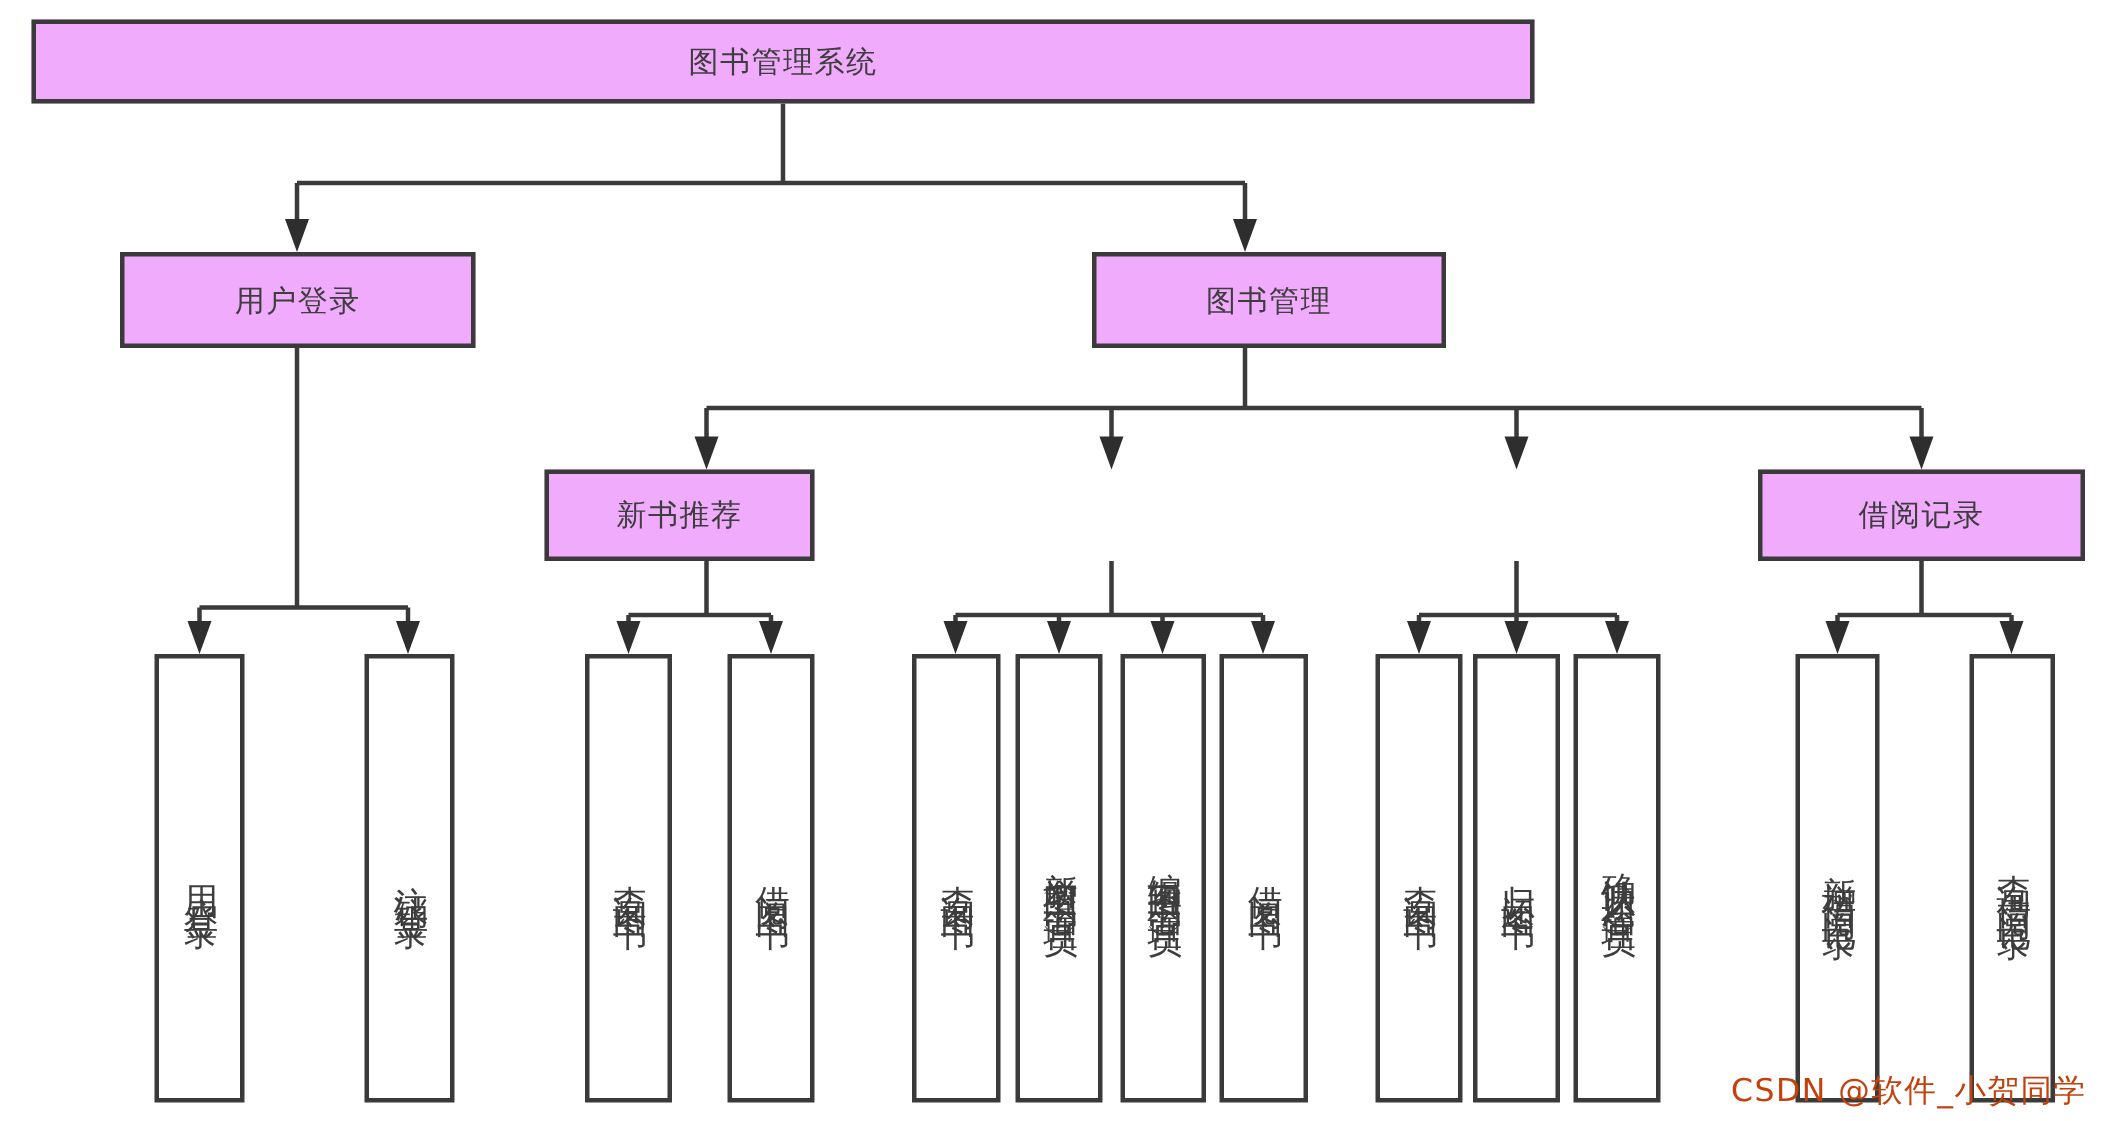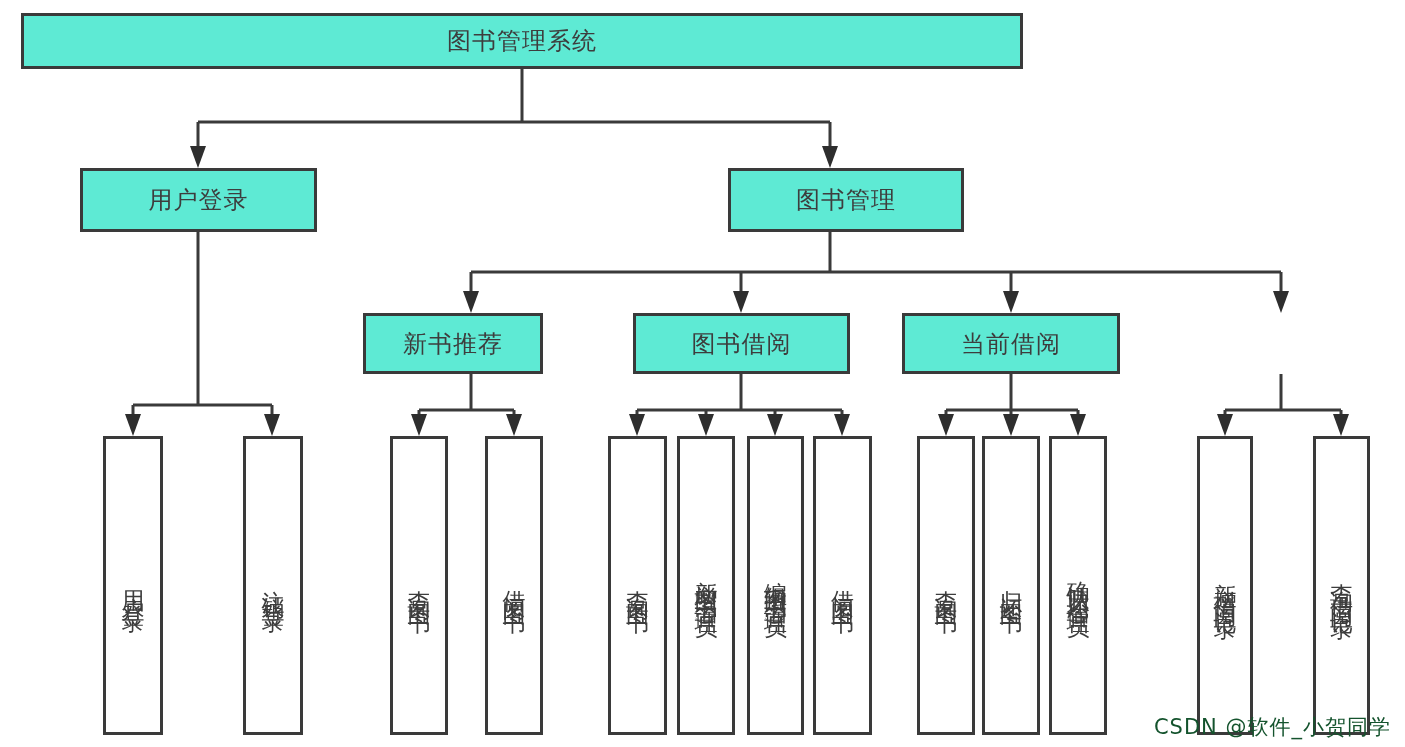--- a/index.html
+++ b/index.html
@@ -7,24 +7,24 @@
     position:relative;
     width:1405px;height:747px;
     background:#ffffff;
     font-family:"DejaVu Sans","Liberation Sans",sans-serif;
     overflow:hidden;
   }
   .connectors{position:absolute;left:0;top:0;width:1405px;height:747px;}
   .hbox{
     position:absolute;
     border:3px solid #3a3a3a;
-    background:#5eead4;
+    background:#f0abfc;
     display:flex;align-items:center;justify-content:center;
     color:#3d3d3d;
-    font-size:24px;
+    font-size:20px;
     letter-spacing:1px;
     box-sizing:border-box;
     z-index:2;
   }
   .vbox{
     position:absolute;
     border:3px solid #3a3a3a;
     background:#ffffff;
     display:flex;align-items:center;justify-content:center;
     color:#3d3d3d;
@@ -36,21 +36,21 @@
     text-orientation:mixed;
     font-size:23px;
     letter-spacing:7px;
     line-height:1;
     white-space:nowrap;
   }
   .vbox .vt.tight{letter-spacing:5px;}
   .watermark{
     position:absolute;
     right:14px;bottom:6px;
-    color:#14532d;
+    color:#c2410c;
     font-size:21px;
     letter-spacing:1px;
     z-index:3;
     pointer-events:none;
   }
 </style>
 </head>
 <body>
 
 <div class="canvas">
@@ -97,22 +97,21 @@
       <polygon points="1333,414 1349,414 1341,436"></polygon>
     </g>
   </svg>
 
   <div class="hbox" style="left:21px;top:13px;width:1002px;height:56px;">图书管理系统</div>
 
   <div class="hbox" style="left:80px;top:168px;width:237px;height:64px;">用户登录</div>
   <div class="hbox" style="left:712px;top:168px;width:236px;height:64px;margin-left:16px;">图书管理</div>
 
   <div class="hbox" style="left:363px;top:313px;width:180px;height:61px;">新书推荐</div>
-  <div class="hbox" style="left:633px;top:313px;width:217px;height:61px;">图书借阅</div>
-  <div class="hbox" style="left:902px;top:313px;width:218px;height:61px;">当前借阅</div>
+  <div class="hbox" style="left:1172px;top:313px;width:218px;height:61px;">借阅记录</div>
 
   <div class="vbox" style="left:103px;top:436px;width:60px;height:299px;">
     <span class="vt">用户登录</span>
   </div>
   <div class="vbox" style="left:243px;top:436px;width:60px;height:299px;">
     <span class="vt">注销登录</span>
   </div>
 
   <div class="vbox" style="left:390px;top:436px;width:58px;height:299px;">
     <span class="vt">查询图书</span>

